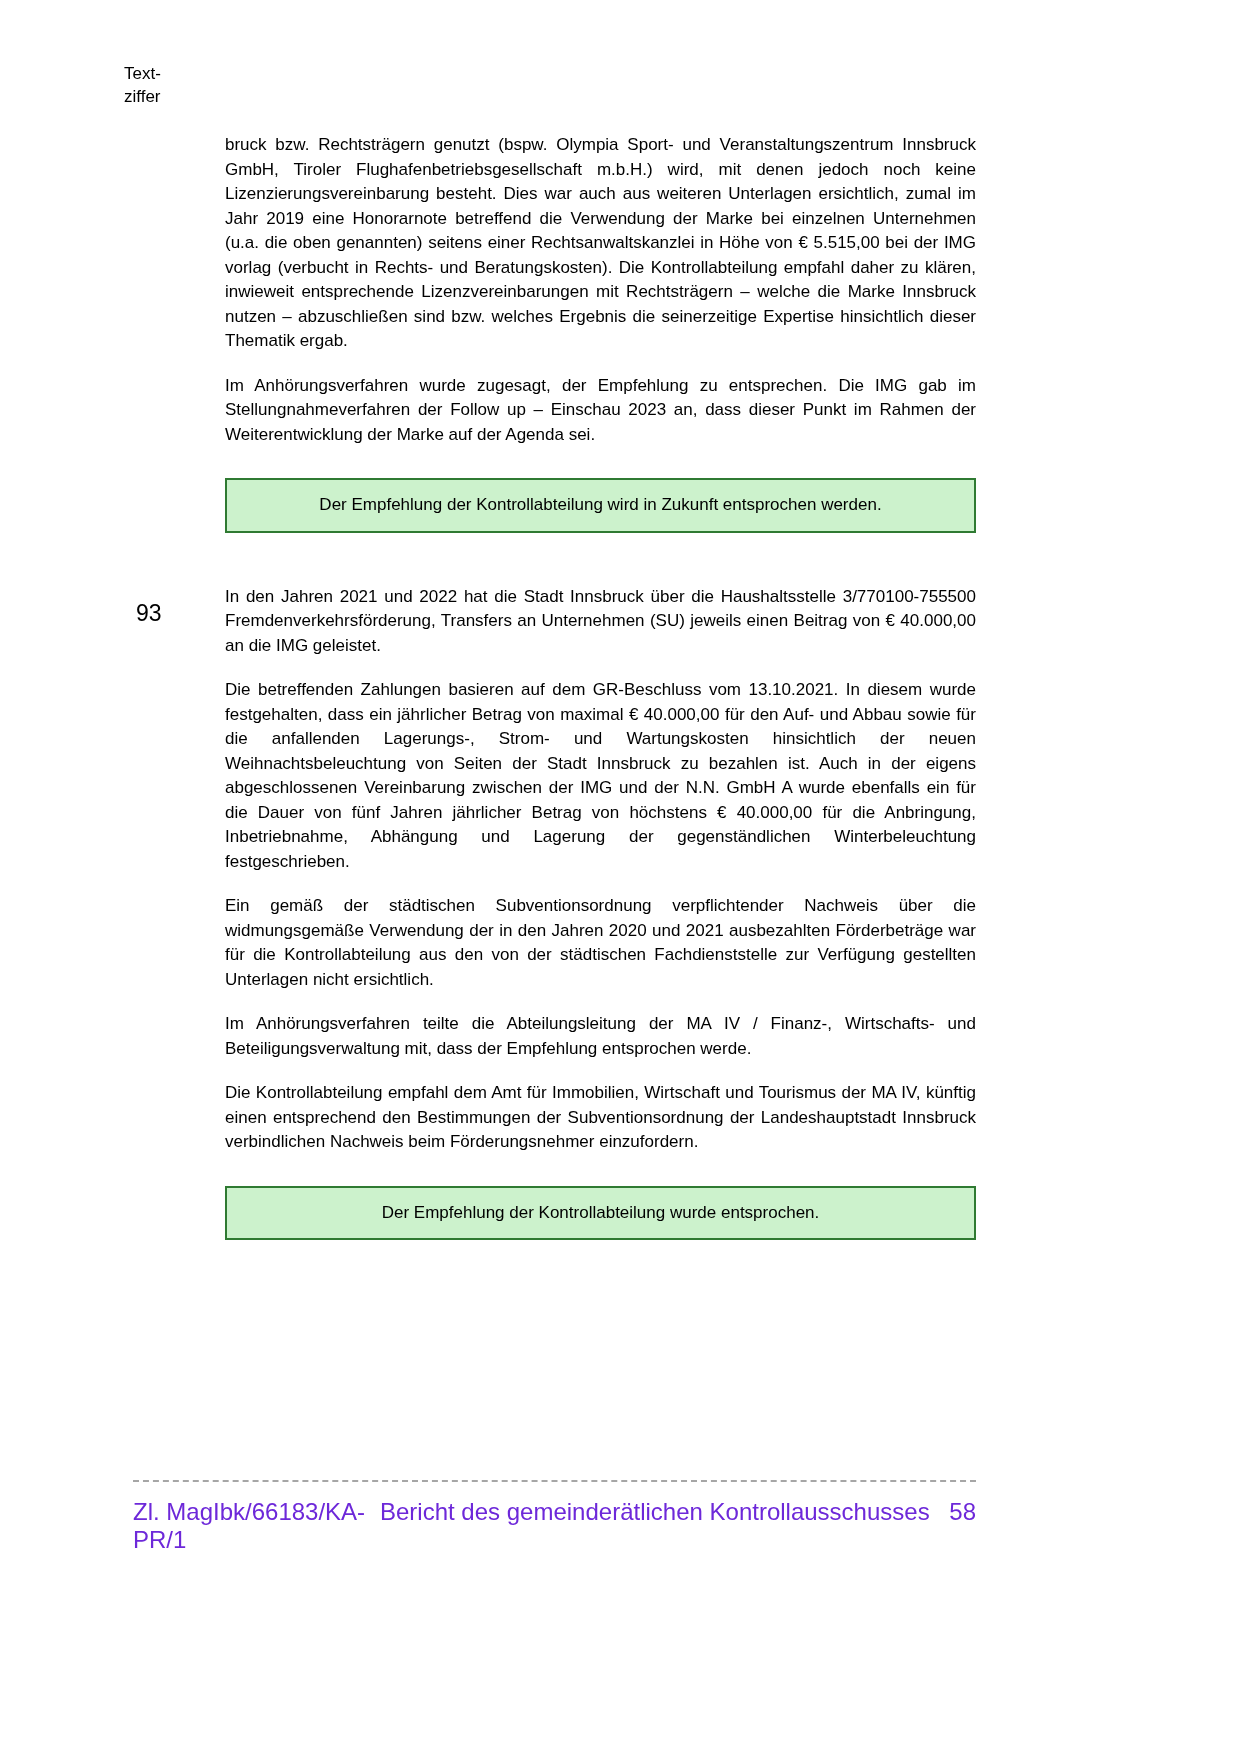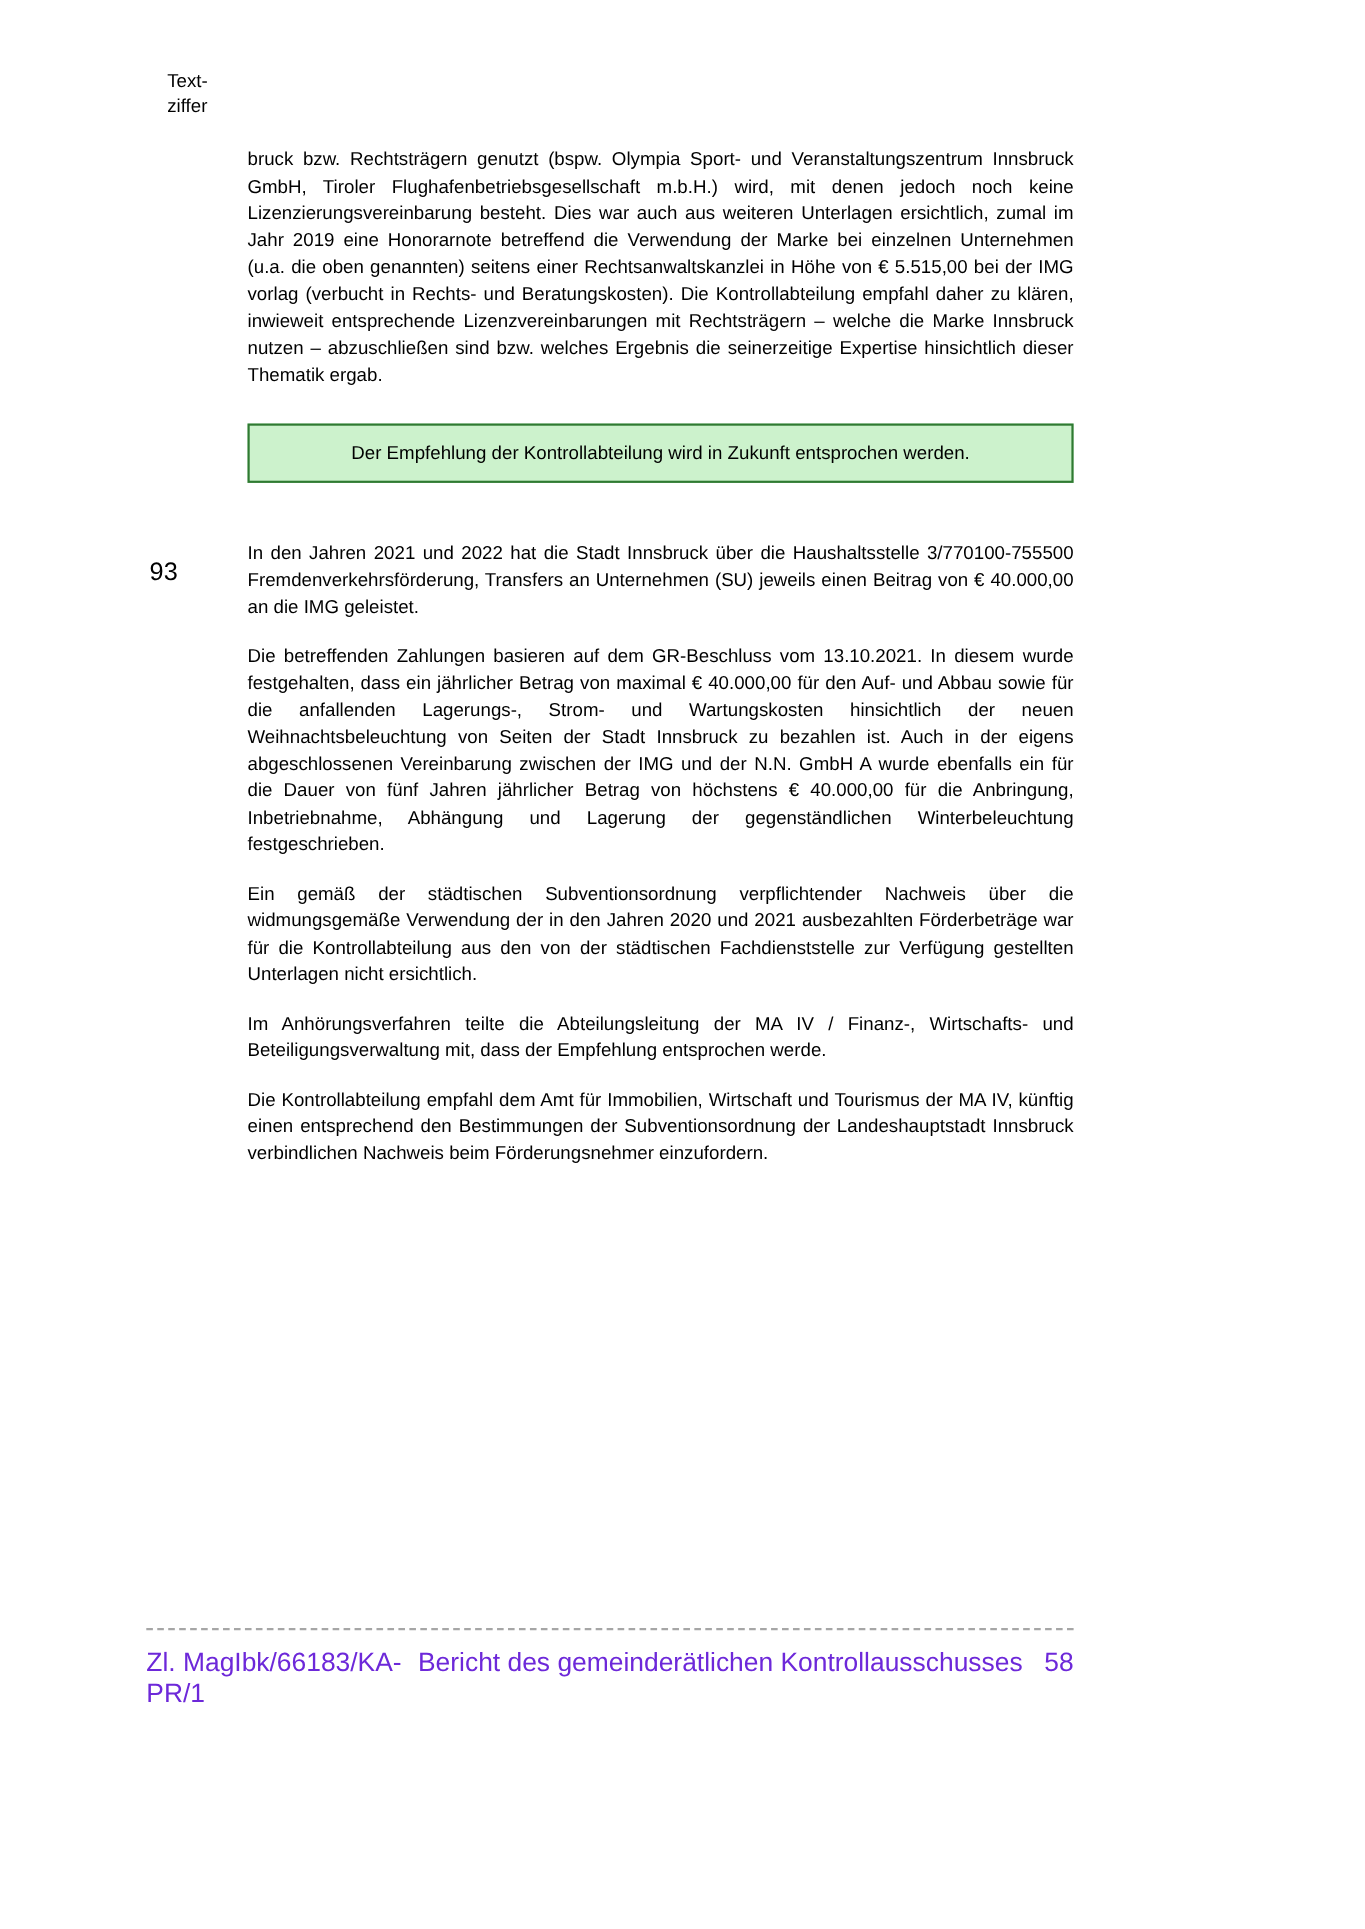--- a/index.html
+++ b/index.html
@@ -15,21 +15,20 @@
     color: #000000;
     overflow: hidden;
   }
   .margin-label {
     position: absolute;
     left: 124px;
     top: 62px;
     font-size: 17px;
     line-height: 23px;
     white-space: pre-line;
-    margin-left: 28px;
   }
   .content {
     position: absolute;
     left: 225px;
     top: 133px;
     width: 751px;
   }
   .content p {
     margin: 0 0 20px 0;
     font-size: 17px;
@@ -91,32 +90,36 @@
 </head>
 <body>
 
 <div class="margin-label">Text-
 ziffer</div>
 
 <main class="content">
 
   <section>
     <p>bruck bzw. Rechtsträgern genutzt (bspw. Olympia Sport- und Veranstaltungszentrum Innsbruck GmbH, Tiroler Flughafenbetriebsgesellschaft m.b.H.) wird, mit denen jedoch noch keine Lizenzierungsvereinbarung besteht. Dies war auch aus weiteren Unterlagen ersichtlich, zumal im Jahr 2019 eine Honorarnote betreffend die Verwendung der Marke bei einzelnen Unternehmen (u.a. die oben genannten) seitens einer Rechtsanwaltskanzlei in Höhe von € 5.515,00 bei der IMG vorlag (verbucht in Rechts- und Beratungskosten). Die Kontrollabteilung empfahl daher zu klären, inwieweit entsprechende Lizenzvereinbarungen mit Rechtsträgern – welche die Marke Innsbruck nutzen – abzuschließen sind bzw. welches Ergebnis die seinerzeitige Expertise hinsichtlich dieser Thematik ergab.</p>
+    <p>Im Anhörungsverfahren wurde zugesagt, der Empfehlung zu entsprechen. Die IMG gab im Stellungnahmeverfahren der Follow up – Einschau 2023 an, dass dieser Punkt im Rahmen der Weiterentwicklung der Marke auf der Agenda sei.</p>
     <div class="rec-box first">
       <span>Der Empfehlung der Kontrollabteilung wird in Zukunft entsprochen werden.</span>
     </div>
   </section>
 
   <section class="section-numbered">
     <div class="tz-number">93</div>
     <p>In den Jahren 2021 und 2022 hat die Stadt Innsbruck über die Haushaltsstelle 3/770100-755500 Fremdenverkehrsförderung, Transfers an Unternehmen (SU) jeweils einen Beitrag von € 40.000,00 an die IMG geleistet.</p>
     <p>Die betreffenden Zahlungen basieren auf dem GR-Beschluss vom 13.10.2021. In diesem wurde festgehalten, dass ein jährlicher Betrag von maximal € 40.000,00 für den Auf- und Abbau sowie für die anfallenden Lagerungs-, Strom- und Wartungskosten hinsichtlich der neuen Weihnachtsbeleuchtung von Seiten der Stadt Innsbruck zu bezahlen ist. Auch in der eigens abgeschlossenen Vereinbarung zwischen der IMG und der N.N. GmbH A wurde ebenfalls ein für die Dauer von fünf Jahren jährlicher Betrag von höchstens € 40.000,00 für die Anbringung, Inbetriebnahme, Abhängung und Lagerung der gegenständlichen Winterbeleuchtung festgeschrieben.</p>
     <p>Ein gemäß der städtischen Subventionsordnung verpflichtender Nachweis über die widmungsgemäße Verwendung der in den Jahren 2020 und 2021 ausbezahlten Förderbeträge war für die Kontrollabteilung aus den von der städtischen Fachdienststelle zur Verfügung gestellten Unterlagen nicht ersichtlich.</p>
     <p>Im Anhörungsverfahren teilte die Abteilungsleitung der MA IV / Finanz-, Wirtschafts- und Beteiligungsverwaltung mit, dass der Empfehlung entsprochen werde.</p>
     <p>Die Kontrollabteilung empfahl dem Amt für Immobilien, Wirtschaft und Tourismus der MA IV, künftig einen entsprechend den Bestimmungen der Subventionsordnung der Landeshauptstadt Innsbruck verbindlichen Nachweis beim Förderungsnehmer einzufordern.</p>
+    <div class="rec-box">
+      <span>Der Empfehlung der Kontrollabteilung wurde entsprochen.</span>
+    </div>
   </section>
 
 </main>
 
 <footer>
   <div class="dashed-rule"></div>
   <div class="footer-row">
     <span class="footer-reference">Zl. MagIbk/66183/KA-PR/1</span>
     <span class="footer-title">Bericht des gemeinderätlichen Kontrollausschusses</span>
     <span class="footer-page">58</span>

